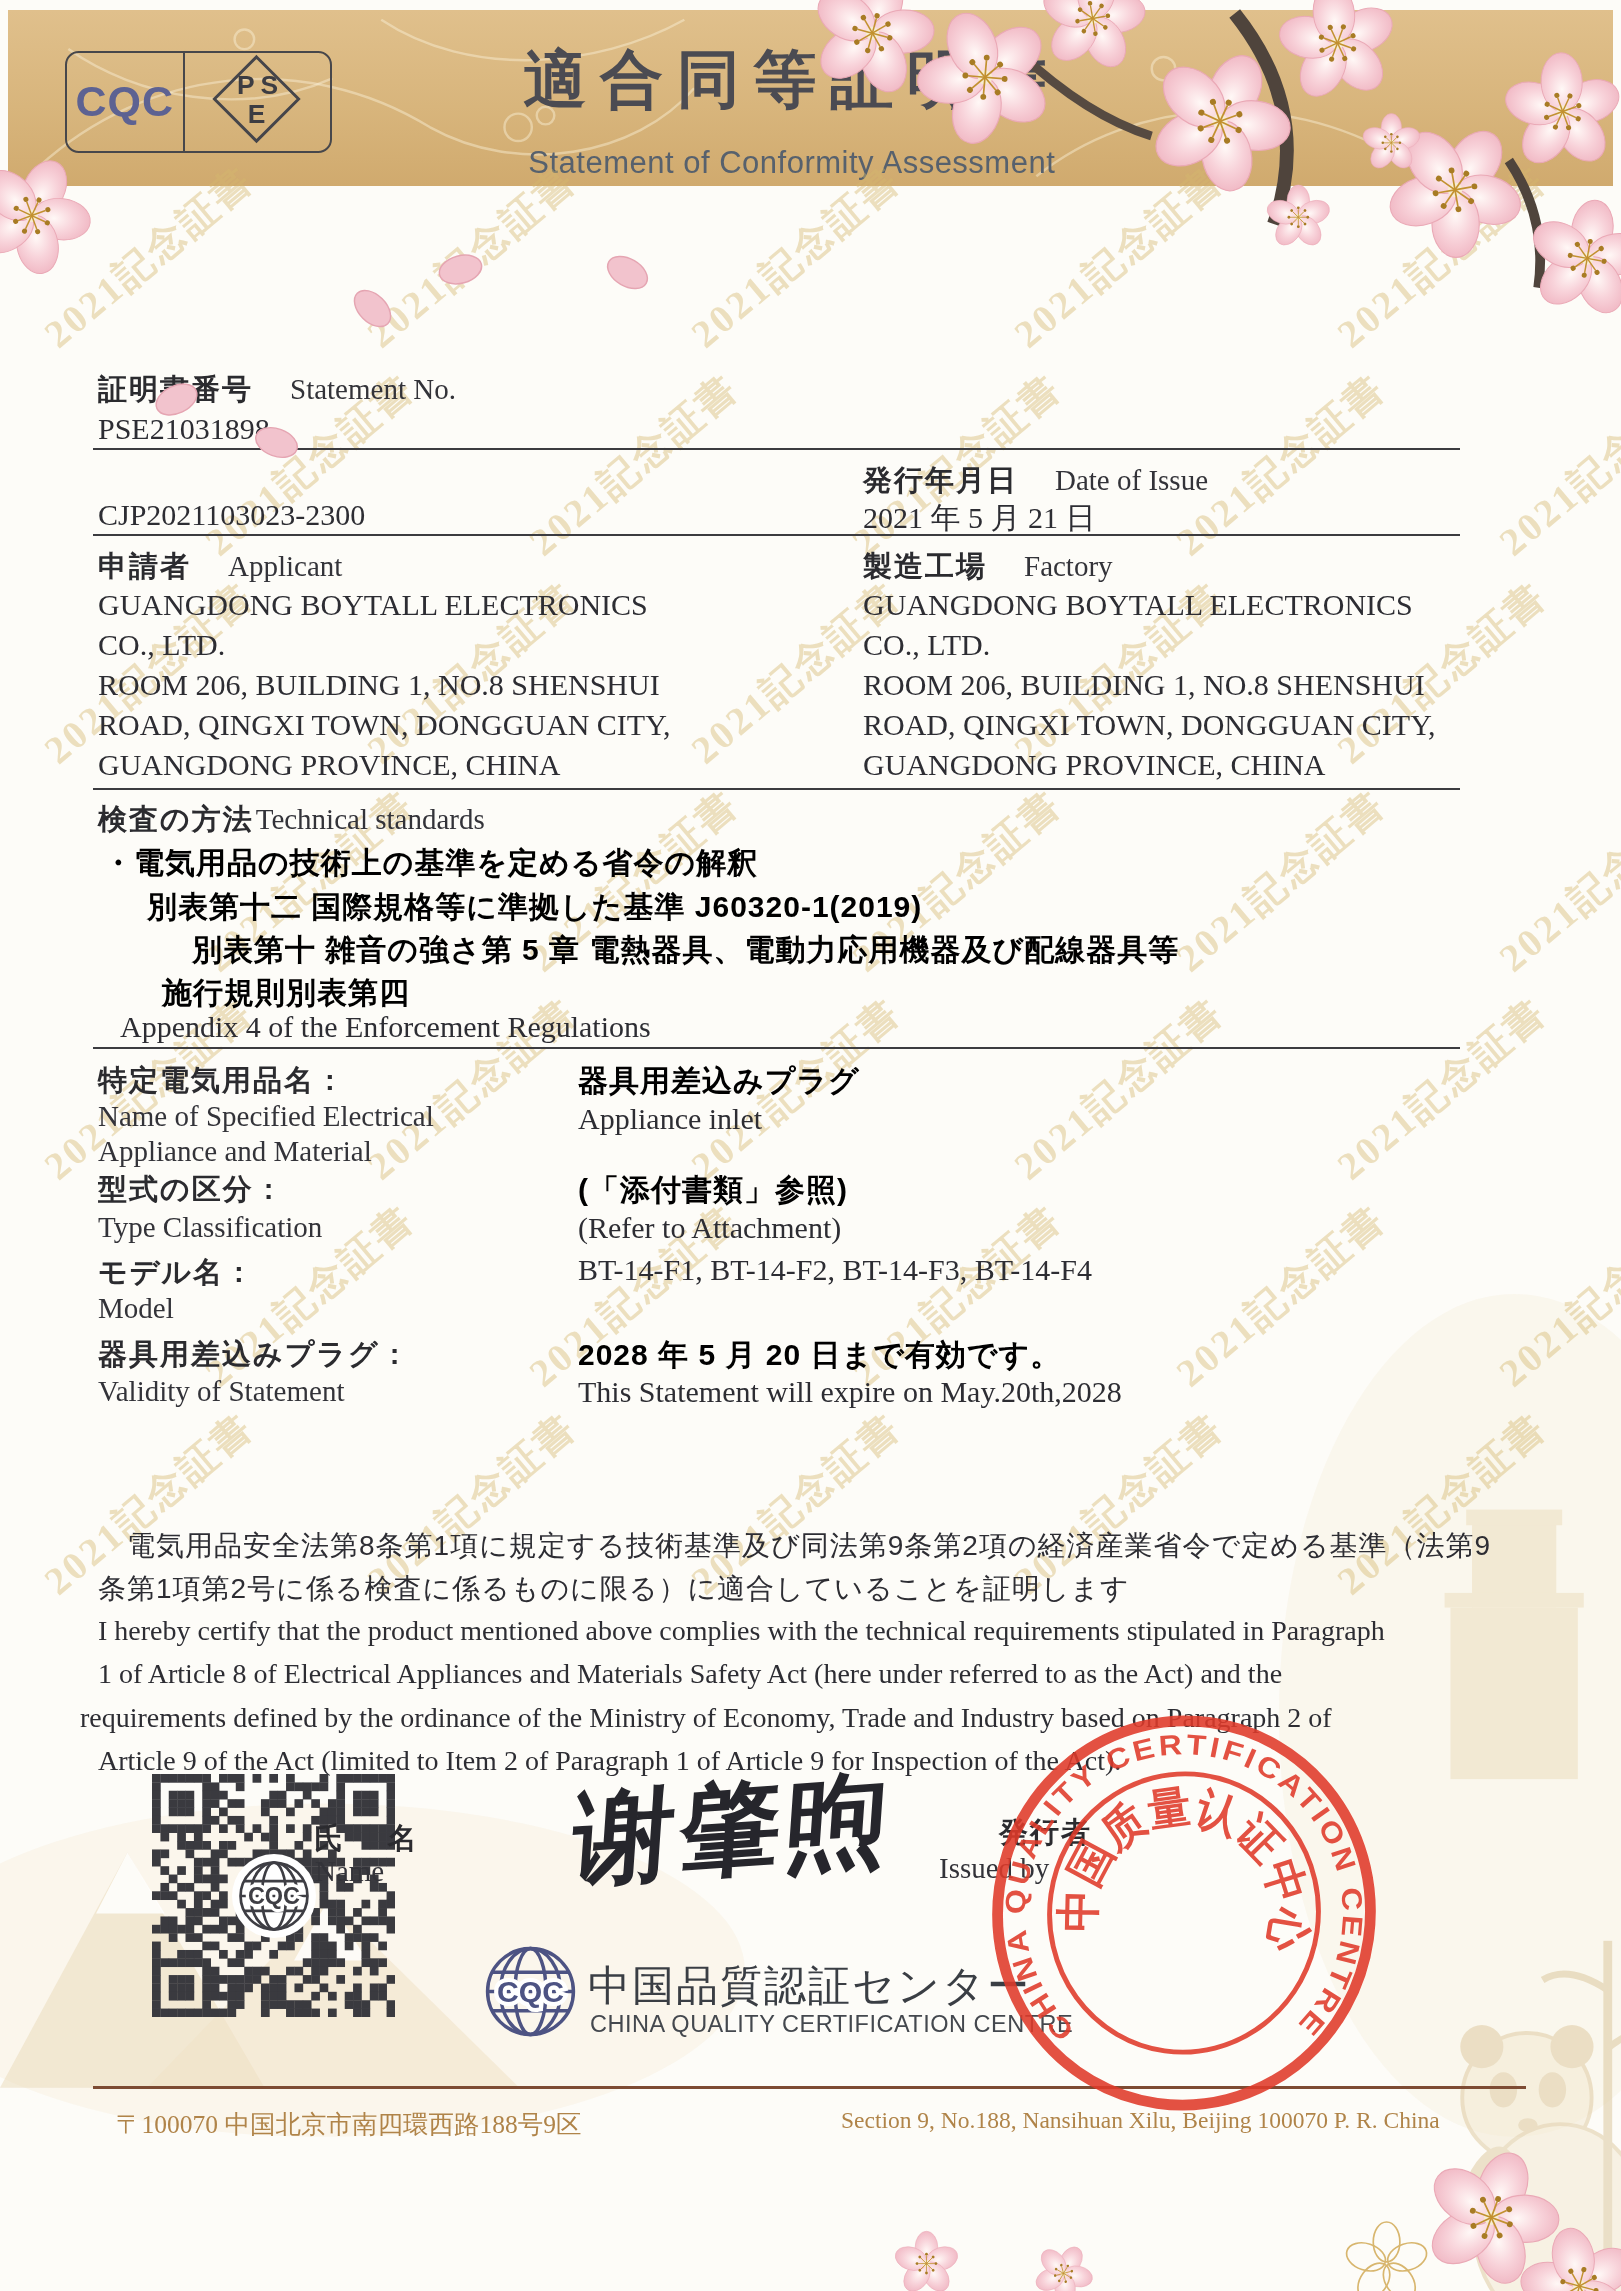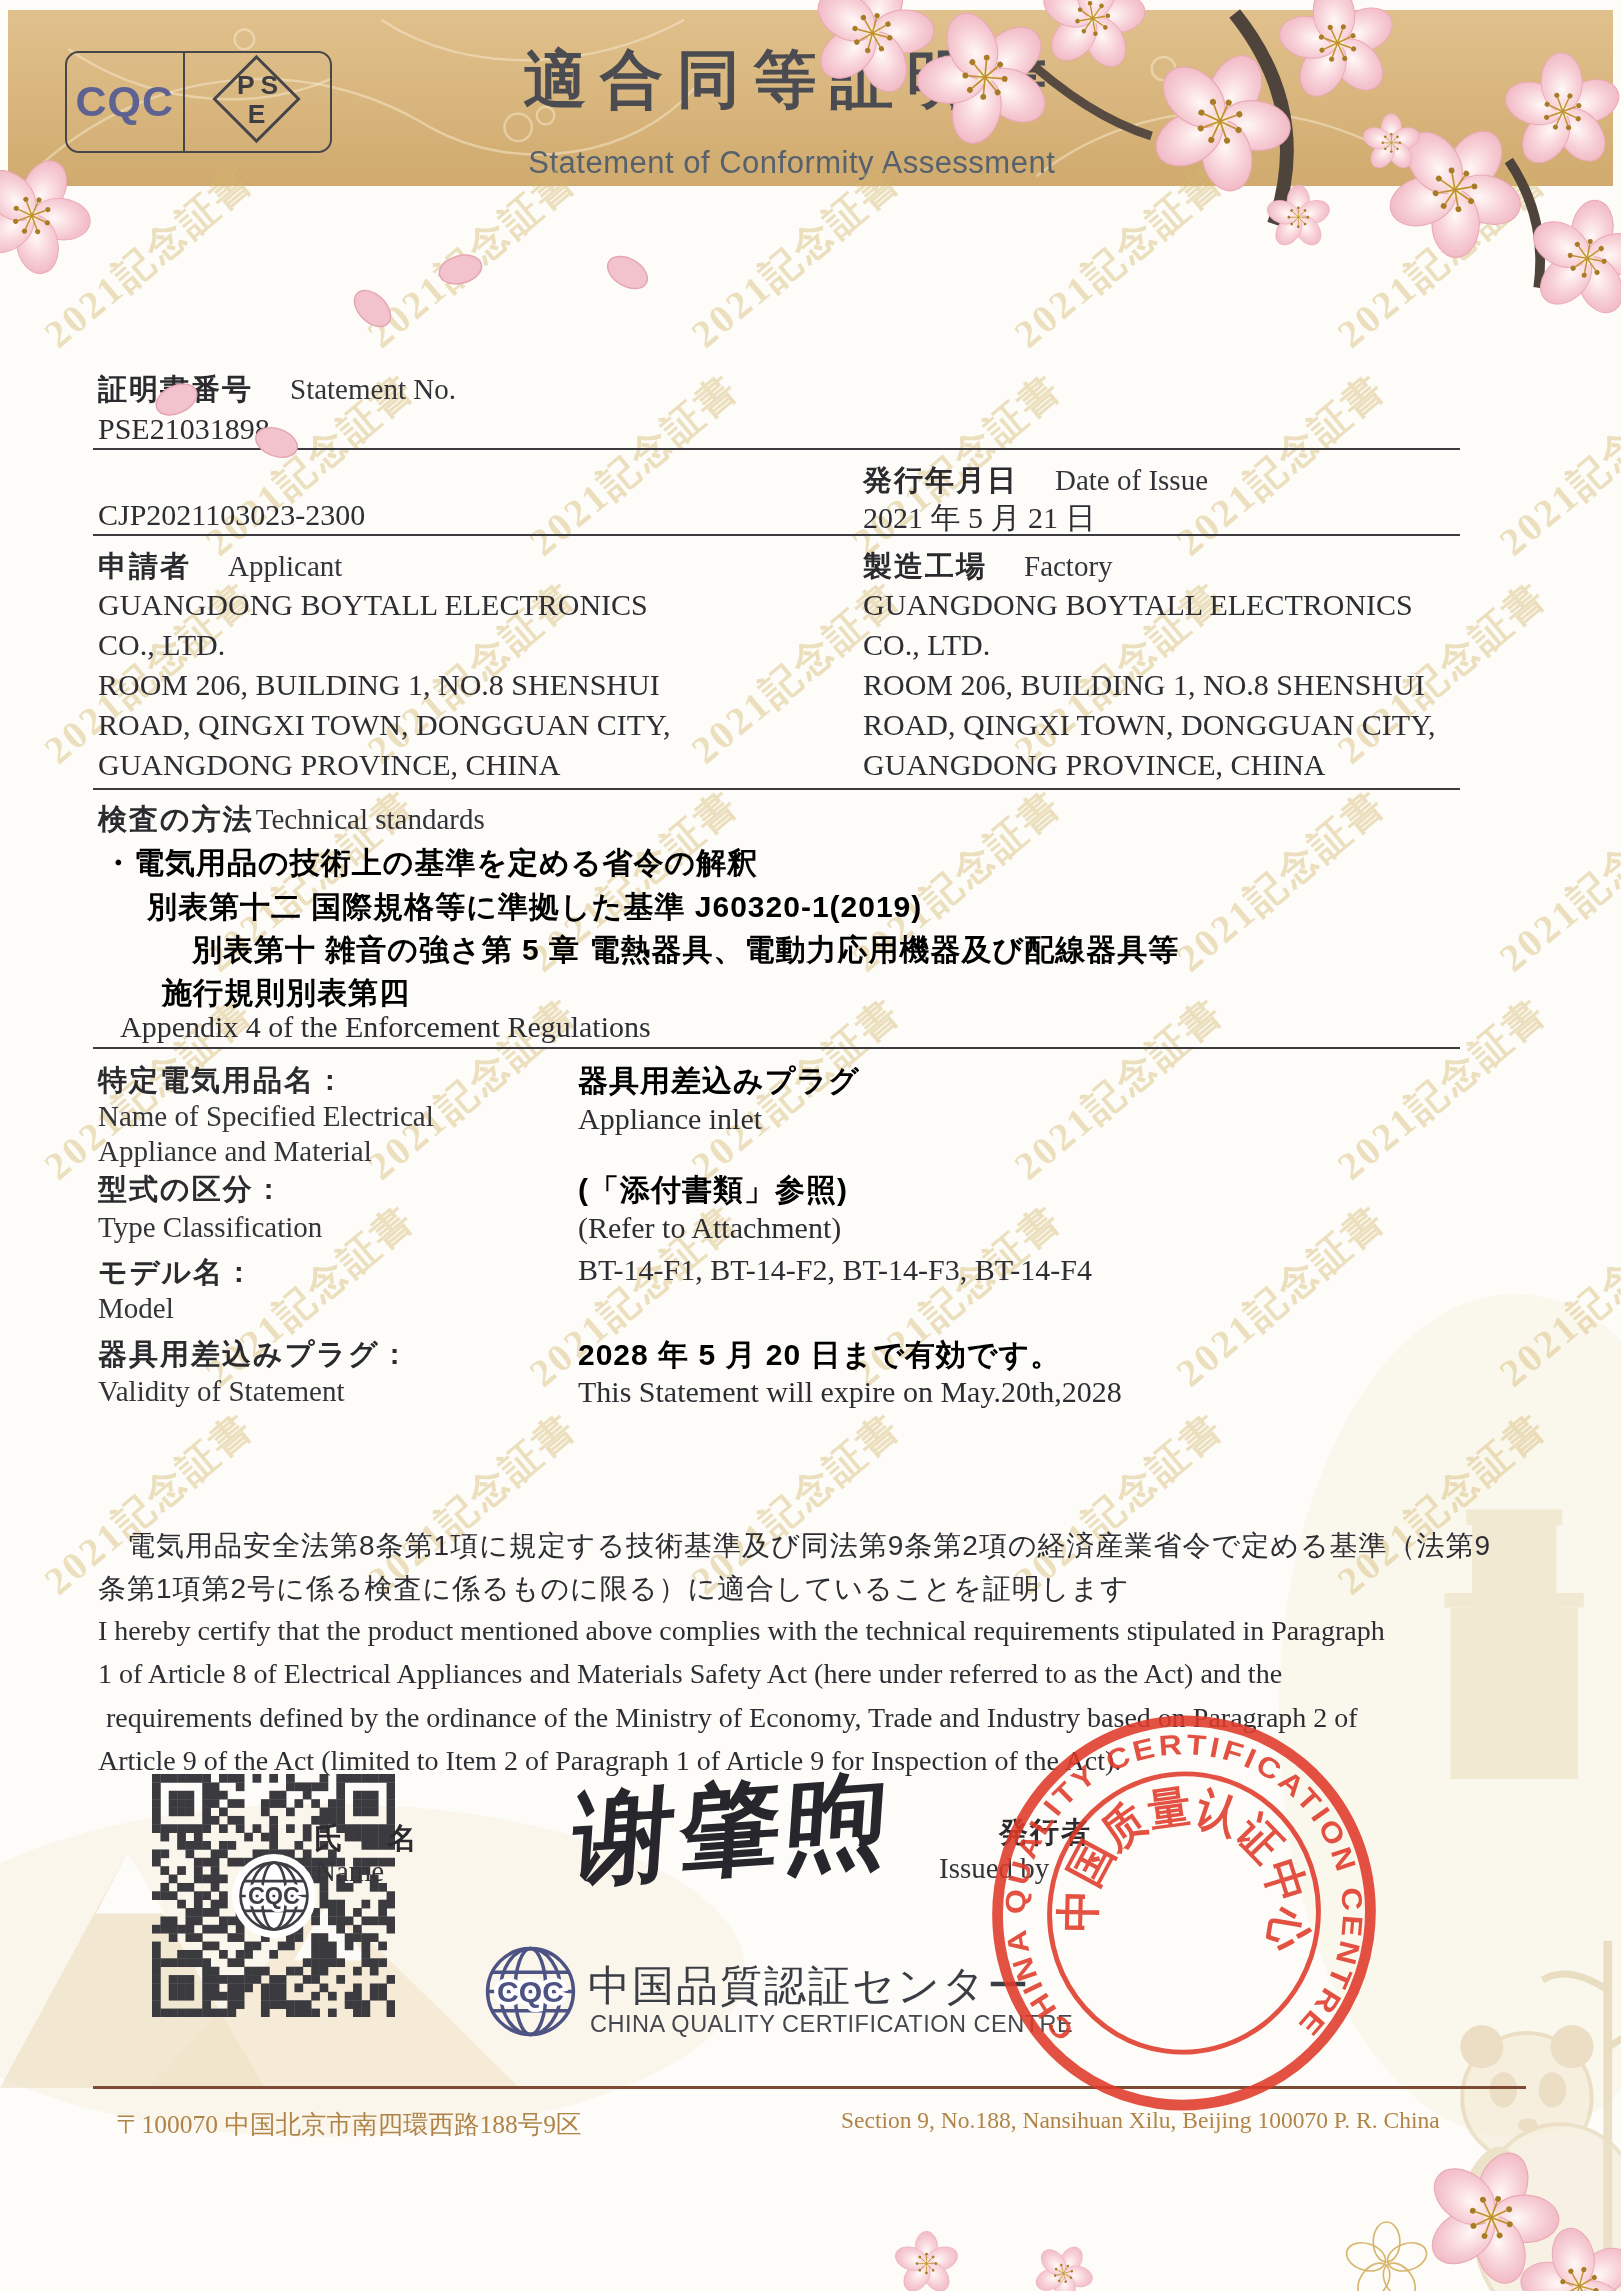--- a/index.html
+++ b/index.html
@@ -219,21 +219,21 @@
 
     <div class="abs jp-label" style="left:98px;top:1335px;">器具用差込みプラグ :</div>
     <div class="abs jp-value" style="left:578px;top:1335px;">2028 年 5 月 20 日まで有効です。</div>
     <div class="abs en-label" style="left:98px;top:1375px;">Validity of Statement</div>
     <div class="abs value" style="left:578px;top:1375px;">This Statement will expire on May.20th,2028</div>
 
     <div class="abs para jp-value" style="left:127px;top:1527px;font-weight:500;">電気用品安全法第8条第1項に規定する技術基準及び同法第9条第2項の経済産業省令で定める基準（法第9</div>
     <div class="abs para jp-value" style="left:98px;top:1570px;font-weight:500;">条第1項第2号に係る検査に係るものに限る）に適合していることを証明します</div>
     <div class="abs para" style="left:98px;top:1615px;">I hereby certify that the product mentioned above complies with the technical requirements stipulated in Paragraph</div>
     <div class="abs para" style="left:98px;top:1658px;">1 of Article 8 of Electrical Appliances and Materials Safety Act (here under referred to as the Act) and the</div>
-    <div class="abs para" style="left:106px;top:1702px;">requirements defined by the ordinance of the Ministry of Economy, Trade and Industry based on Paragraph 2 of</div>
+    <div class="abs para" style="left:80px;top:1702px;">requirements defined by the ordinance of the Ministry of Economy, Trade and Industry based on Paragraph 2 of</div>
     <div class="abs para" style="left:98px;top:1745px;">Article 9 of the Act (limited to Item 2 of Paragraph 1 of Article 9 for Inspection of the Act).</div>
 
     <div id="qr"><svg width="243" height="243" viewBox="0 0 248 248" fill="#3a3a3f">
           <rect x="0.0" y="0.0" width="8.9" height="8.9"></rect>
           <rect x="8.6" y="0.0" width="8.9" height="8.9"></rect>
           <rect x="17.1" y="0.0" width="8.9" height="8.9"></rect>
           <rect x="25.7" y="0.0" width="8.9" height="8.9"></rect>
           <rect x="34.2" y="0.0" width="8.9" height="8.9"></rect>
           <rect x="42.8" y="0.0" width="8.9" height="8.9"></rect>
           <rect x="51.3" y="0.0" width="8.9" height="8.9"></rect>

